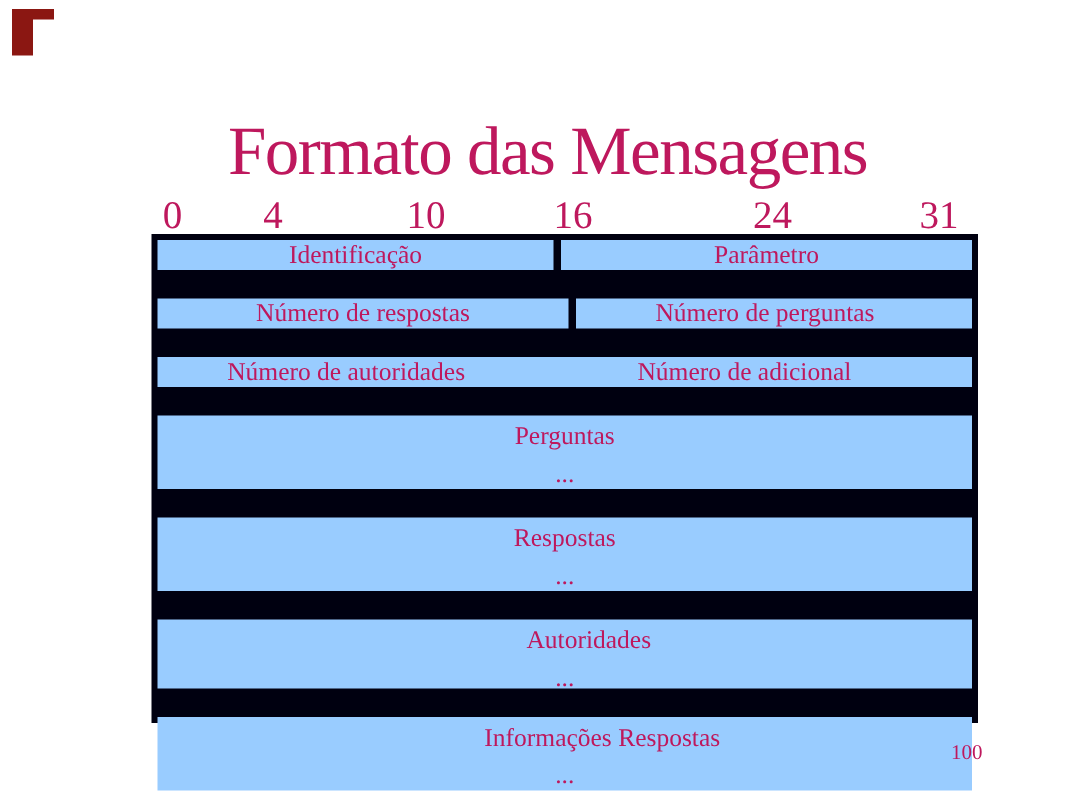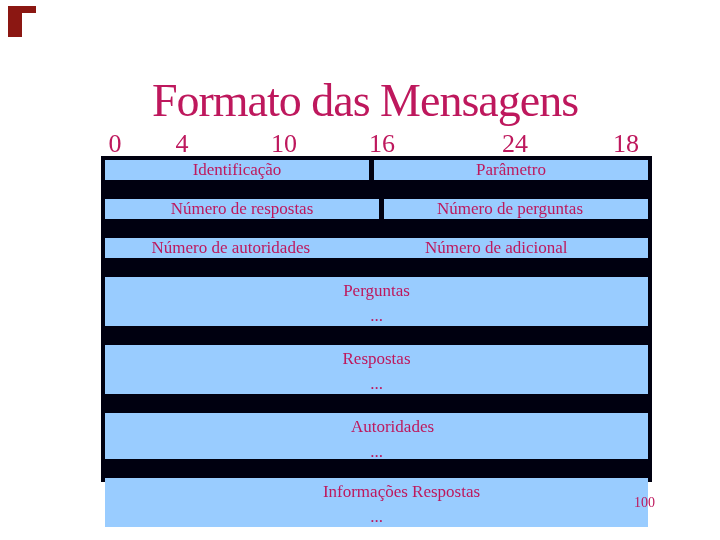--- a/index.html
+++ b/index.html
@@ -76,21 +76,21 @@
   </div>
 
   <div class="title">Formato das Mensagens</div>
 
   <div class="bits">
     <span class="bit">0</span>
     <span class="bit">4</span>
     <span class="bit">10</span>
     <span class="bit">16</span>
     <span class="bit">24</span>
-    <span class="bit">18</span>
+    <span class="bit">31</span>
   </div>
 
   <div class="frame">
 
     <div class="cellrow row-1">
       <div class="cell cell-left">
         <span class="txt">Identificação</span>
       </div>
       <div class="cell cell-right">
         <span class="txt">Parâmetro</span>

